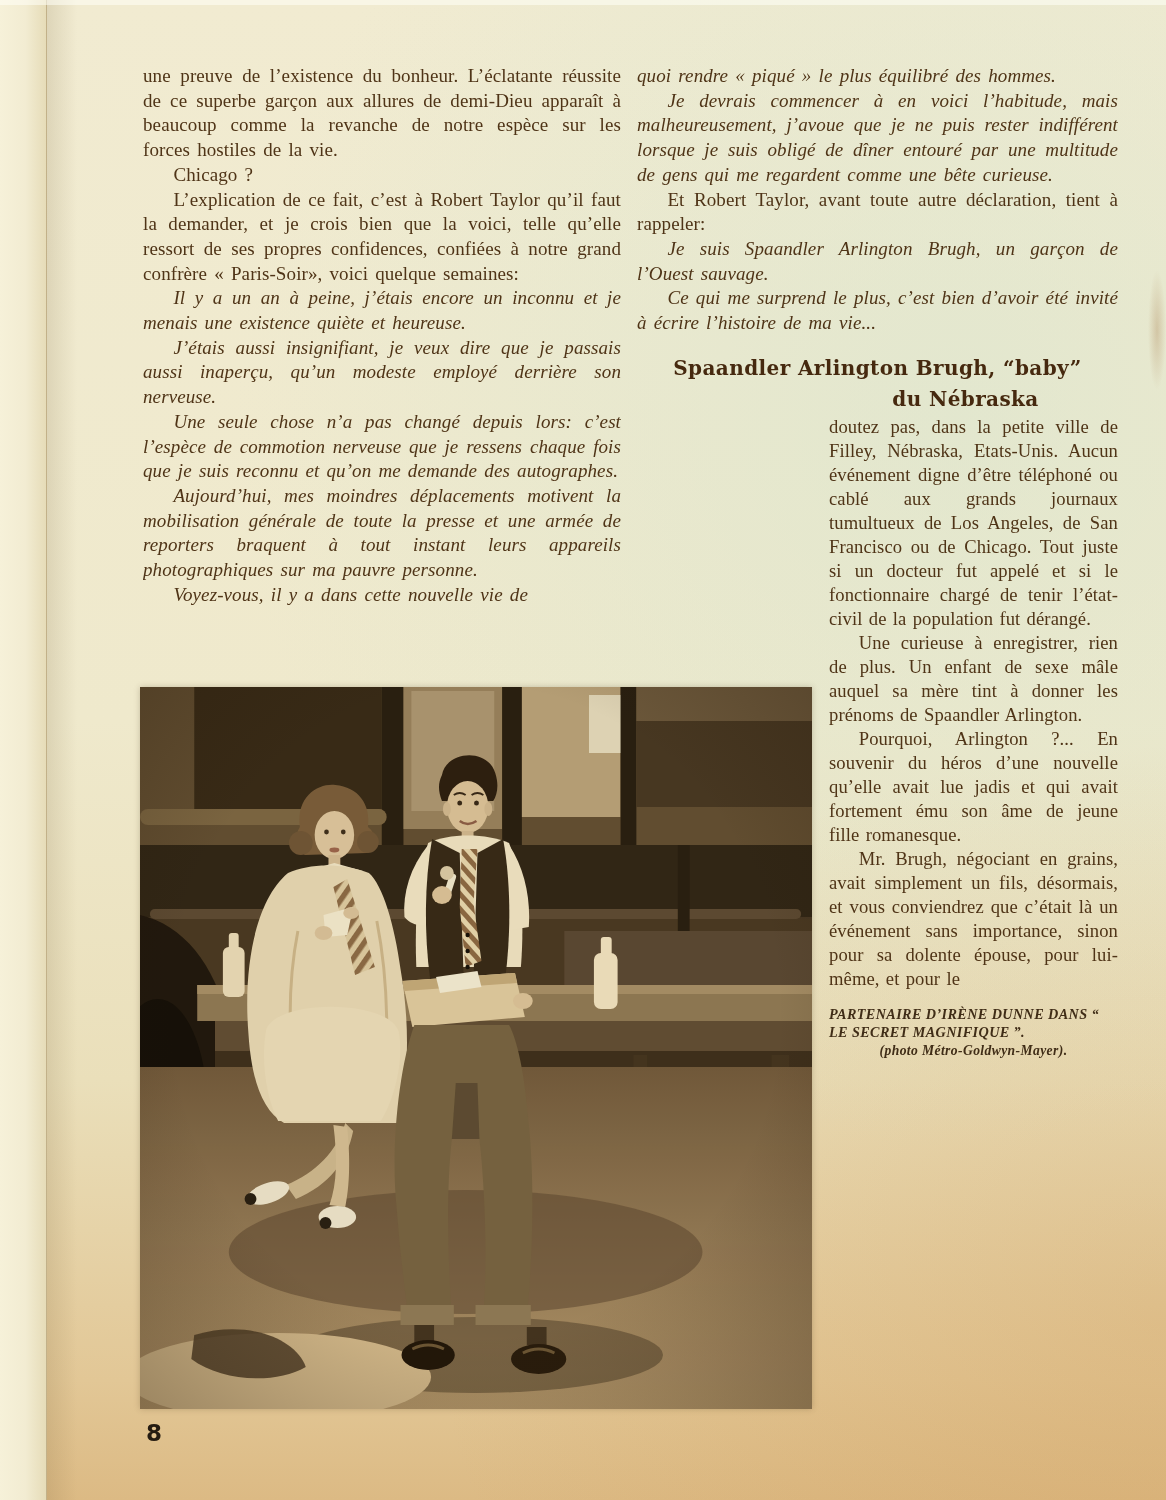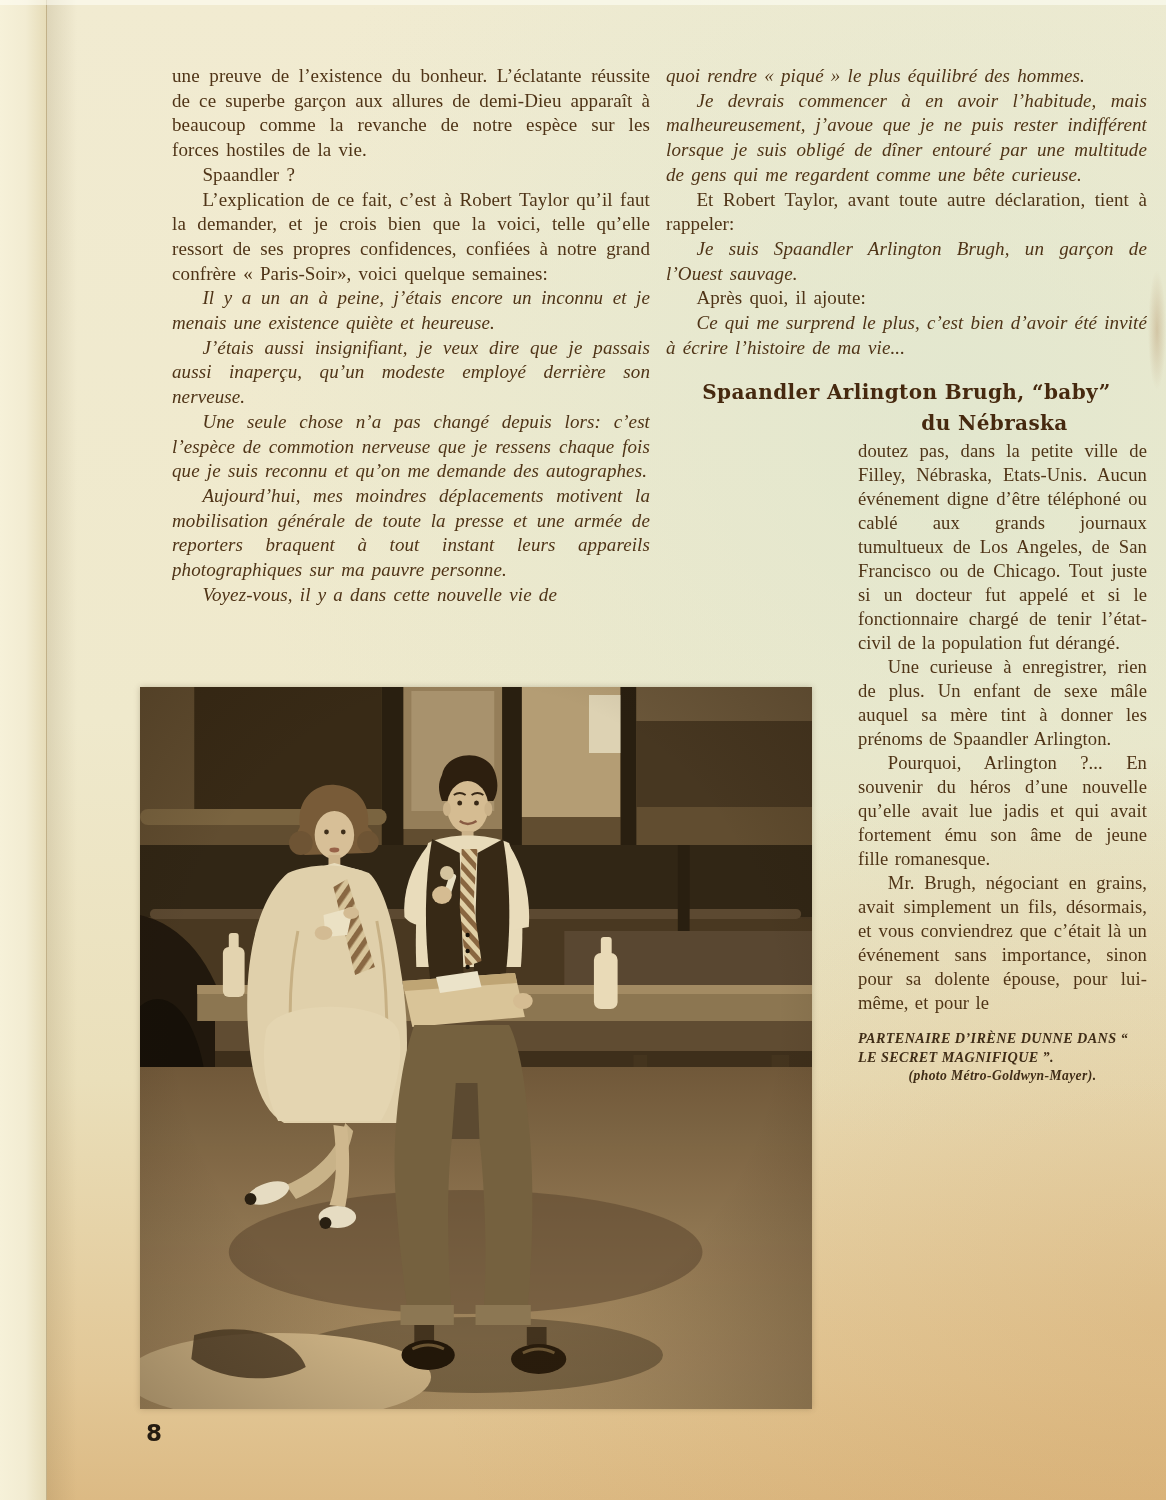--- a/index.html
+++ b/index.html
@@ -17,21 +17,21 @@
     border-right:1px solid #c2b189;
   }
   .spine-shadow{
     position:absolute; left:47px; top:0; width:30px; height:1500px;
     background:linear-gradient(90deg, rgba(120,98,58,0.16), rgba(120,98,58,0));
   }
   .edge-top{
     position:absolute; left:0; top:0; width:1166px; height:5px;
     background:rgba(255,255,248,0.55);
   }
-  .col{position:absolute; text-align:justify; z-index:1;margin-left:29px;}
+  .col{position:absolute; text-align:justify; z-index:1;}
   .left-col{left:143px; top:64px; width:478px; height:621px; overflow:hidden;}
   .right-col{left:637px; top:64px; width:481px; height:1436px; overflow:hidden;}
   .col p{margin:0; font-size:19px; line-height:24.7px; word-spacing:0.12em; letter-spacing:0.1px;}
   .ind{text-indent:1.6em;}
   .it{font-style:italic;}
   .gap{margin-top:13px;}
   .heading{
     margin-top:17px; font-family:"DejaVu Serif", serif; font-weight:bold;
     font-size:20px; line-height:31px; color:#46290f; text-align:center;
     letter-spacing:0.4px;
@@ -64,35 +64,34 @@
 
 <div class="page">
 
   <div class="spine"></div>
   <div class="spine-shadow"></div>
   <div class="edge-top"></div>
   <div class="stain"></div>
 
   <div class="col left-col">
     <p>une preuve de l’existence du bonheur. L’éclatante réussite de ce superbe garçon aux allures de demi-Dieu apparaît à beaucoup comme la revanche de notre espèce sur les forces hostiles de la vie.</p>
-    <p class="ind">Spaandler ?</p>
+    <p class="ind">Chicago ?</p>
     <p class="ind">L’explication de ce fait, c’est à Robert Taylor qu’il faut la demander, et je crois bien que la voici, telle qu’elle ressort de ses propres confidences, confiées à notre grand confrère « Paris-Soir», voici quelque semaines:</p>
     <p class="ind it gap">Il y a un an à peine, j’étais encore un inconnu et je menais une existence quiète et heureuse.</p>
     <p class="ind it">J’étais aussi insignifiant, je veux dire que je passais aussi inaperçu, qu’un modeste employé derrière son nerveuse.</p>
     <p class="ind it">Une seule chose n’a pas changé depuis lors: c’est l’espèce de commotion nerveuse que je ressens chaque fois que je suis reconnu et qu’on me demande des autographes.</p>
     <p class="ind it">Aujourd’hui, mes moindres déplacements motivent la mobilisation générale de toute la presse et une armée de reporters braquent à tout instant leurs appareils photographiques sur ma pauvre personne.</p>
     <p class="ind it">Voyez-vous, il y a dans cette nouvelle vie de</p>
   </div>
 
   <div class="col right-col">
     <p class="it">quoi rendre « piqué » le plus équilibré des hommes.</p>
-    <p class="ind it">Je devrais commencer à en avoir l’habitude, mais malheureusement, j’avoue que je ne puis rester indifférent lorsque je suis obligé de dîner entouré par une multitude de gens qui me regardent comme une bête curieuse.</p>
+    <p class="ind it">Je devrais commencer à en voici l’habitude, mais malheureusement, j’avoue que je ne puis rester indifférent lorsque je suis obligé de dîner entouré par une multitude de gens qui me regardent comme une bête curieuse.</p>
     <p class="ind">Et Robert Taylor, avant toute autre déclaration, tient à rappeler:</p>
     <p class="ind it">Je suis Spaandler Arlington Brugh, un garçon de l’Ouest sauvage.</p>
-    <p class="ind">Après quoi, il ajoute:</p>
     <p class="ind it">Ce qui me surprend le plus, c’est bien d’avoir été invité à écrire l’histoire de ma vie...</p>
 
     <div class="heading">
       <span>Spaandler Arlington Brugh, “baby”</span>
       <span class="l2">du Nébraska</span>
     </div>
 
 
     <div class="narrow">
       <p>doutez pas, dans la petite ville de Filley, Nébraska, Etats-Unis. Aucun événement digne d’être téléphoné ou cablé aux grands journaux tumultueux de Los Angeles, de San Francisco ou de Chicago. Tout juste si un docteur fut appelé et si le fonctionnaire chargé de tenir l’état-civil de la population fut dérangé.</p>

